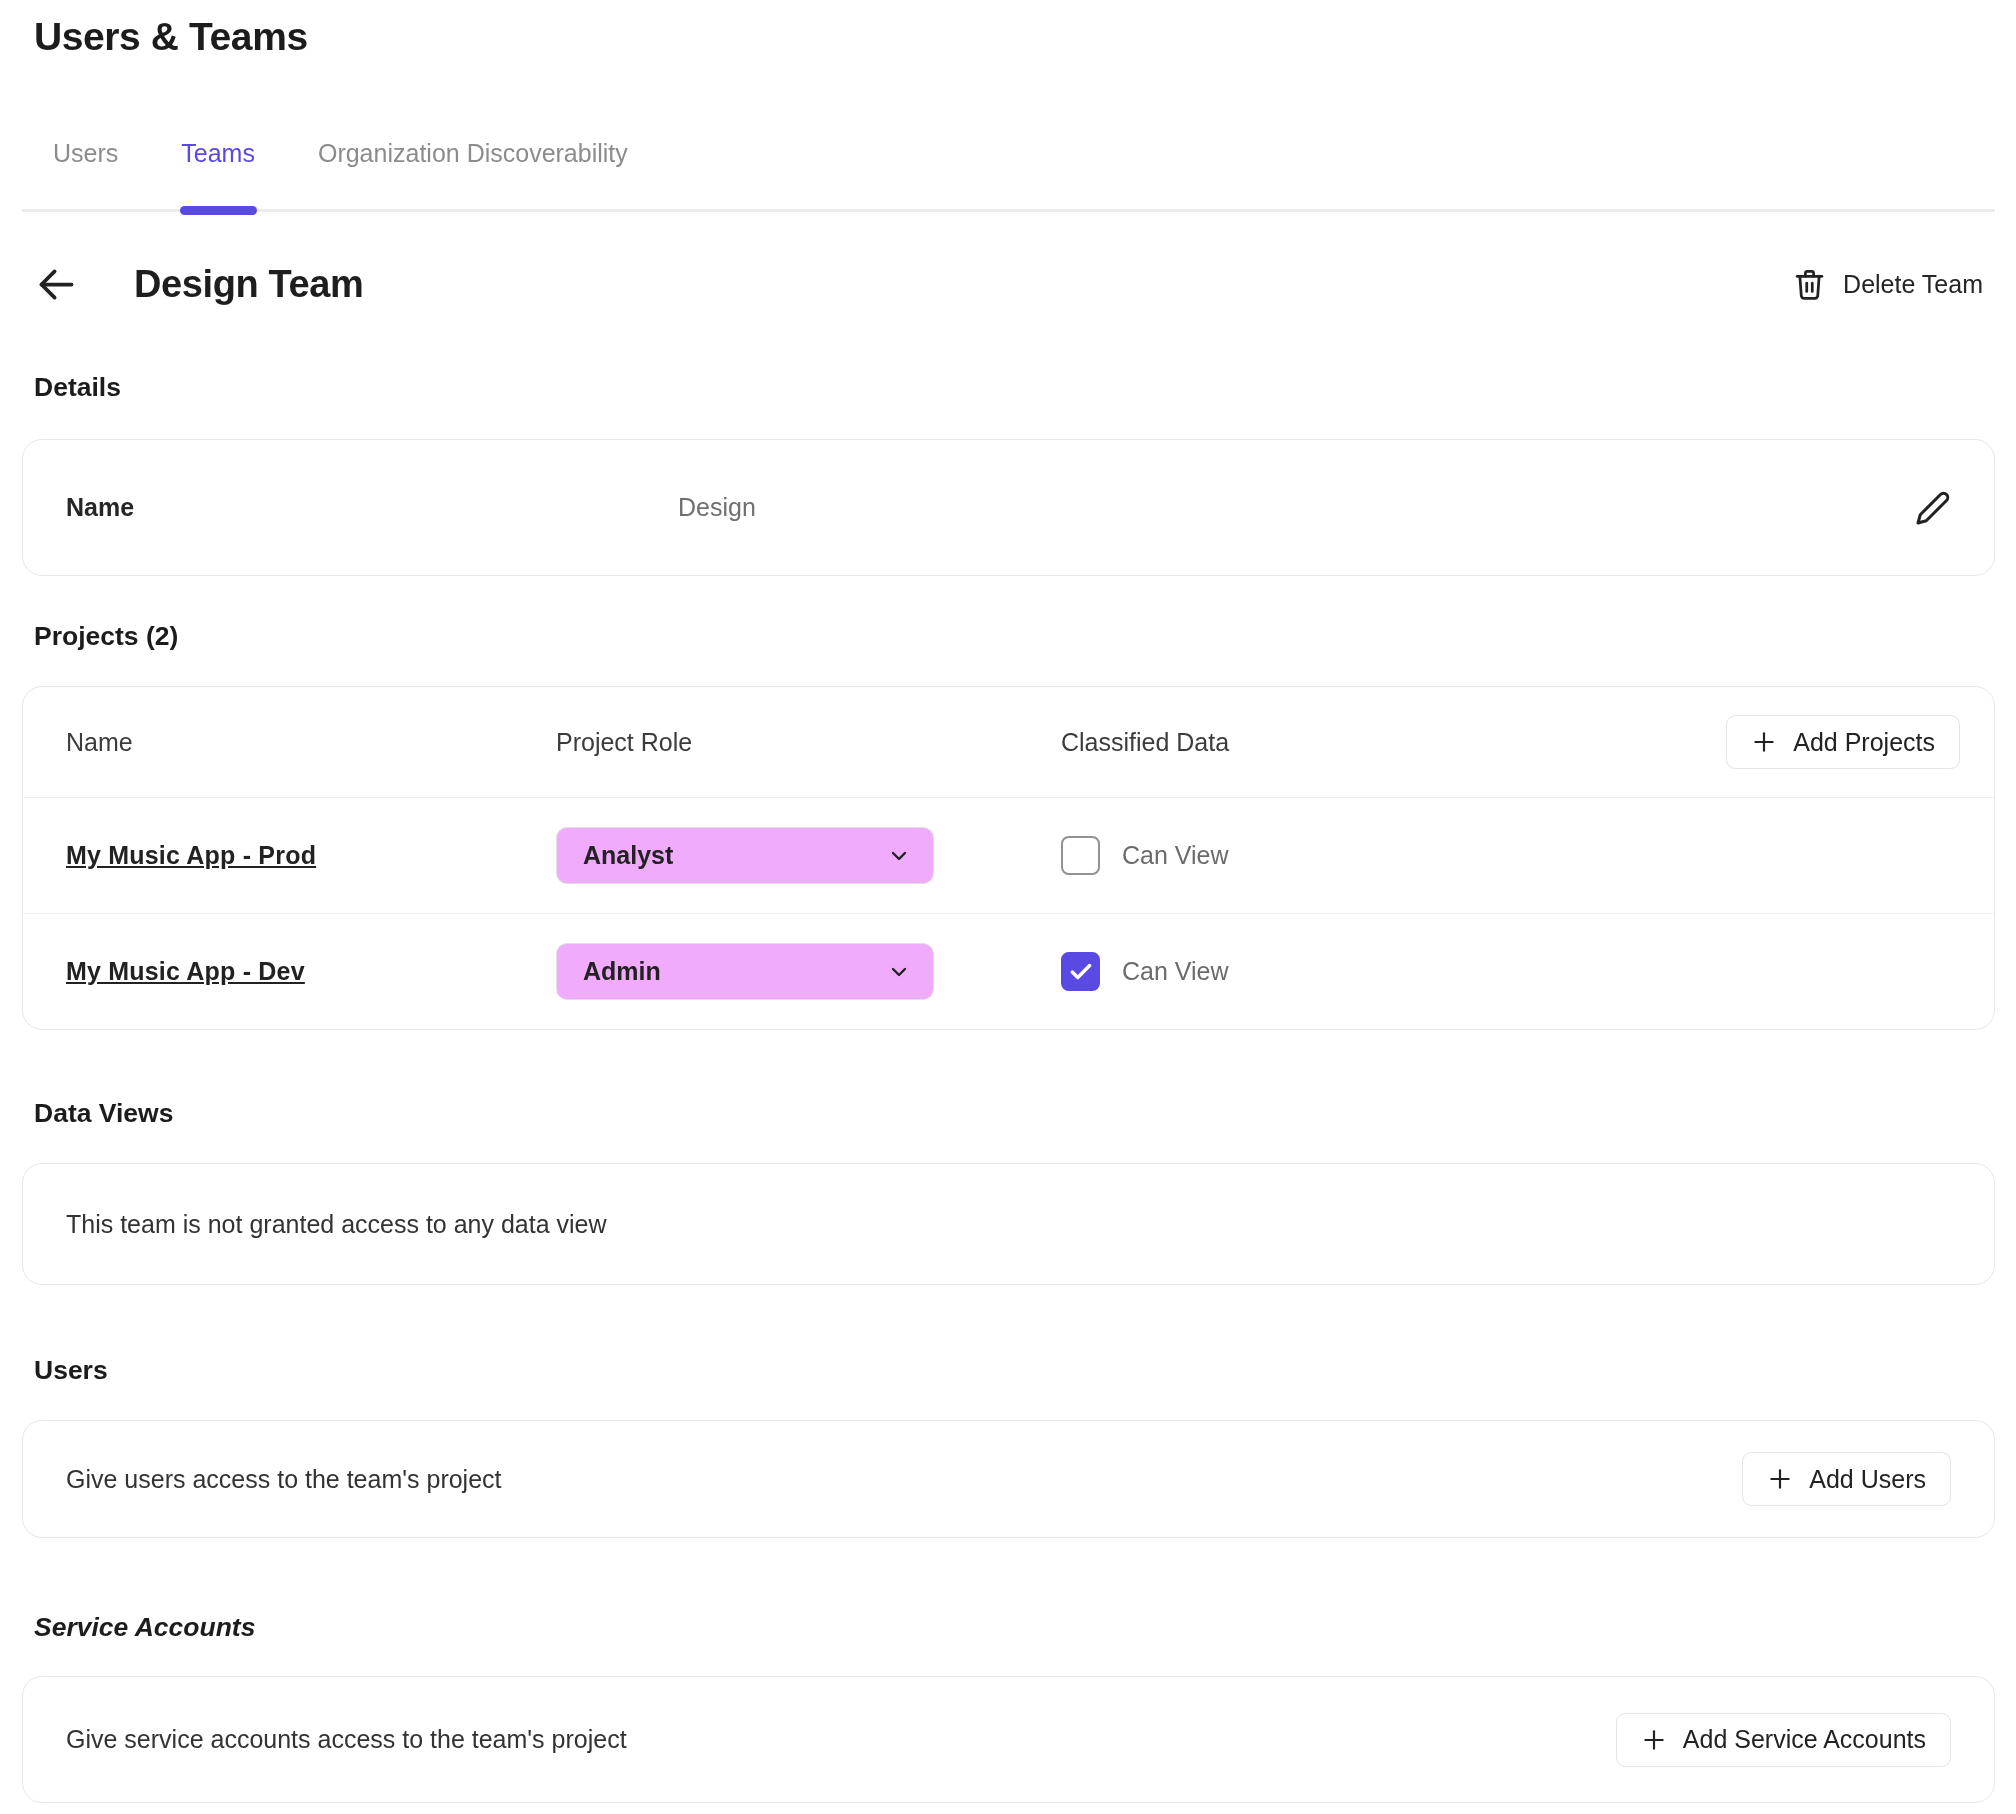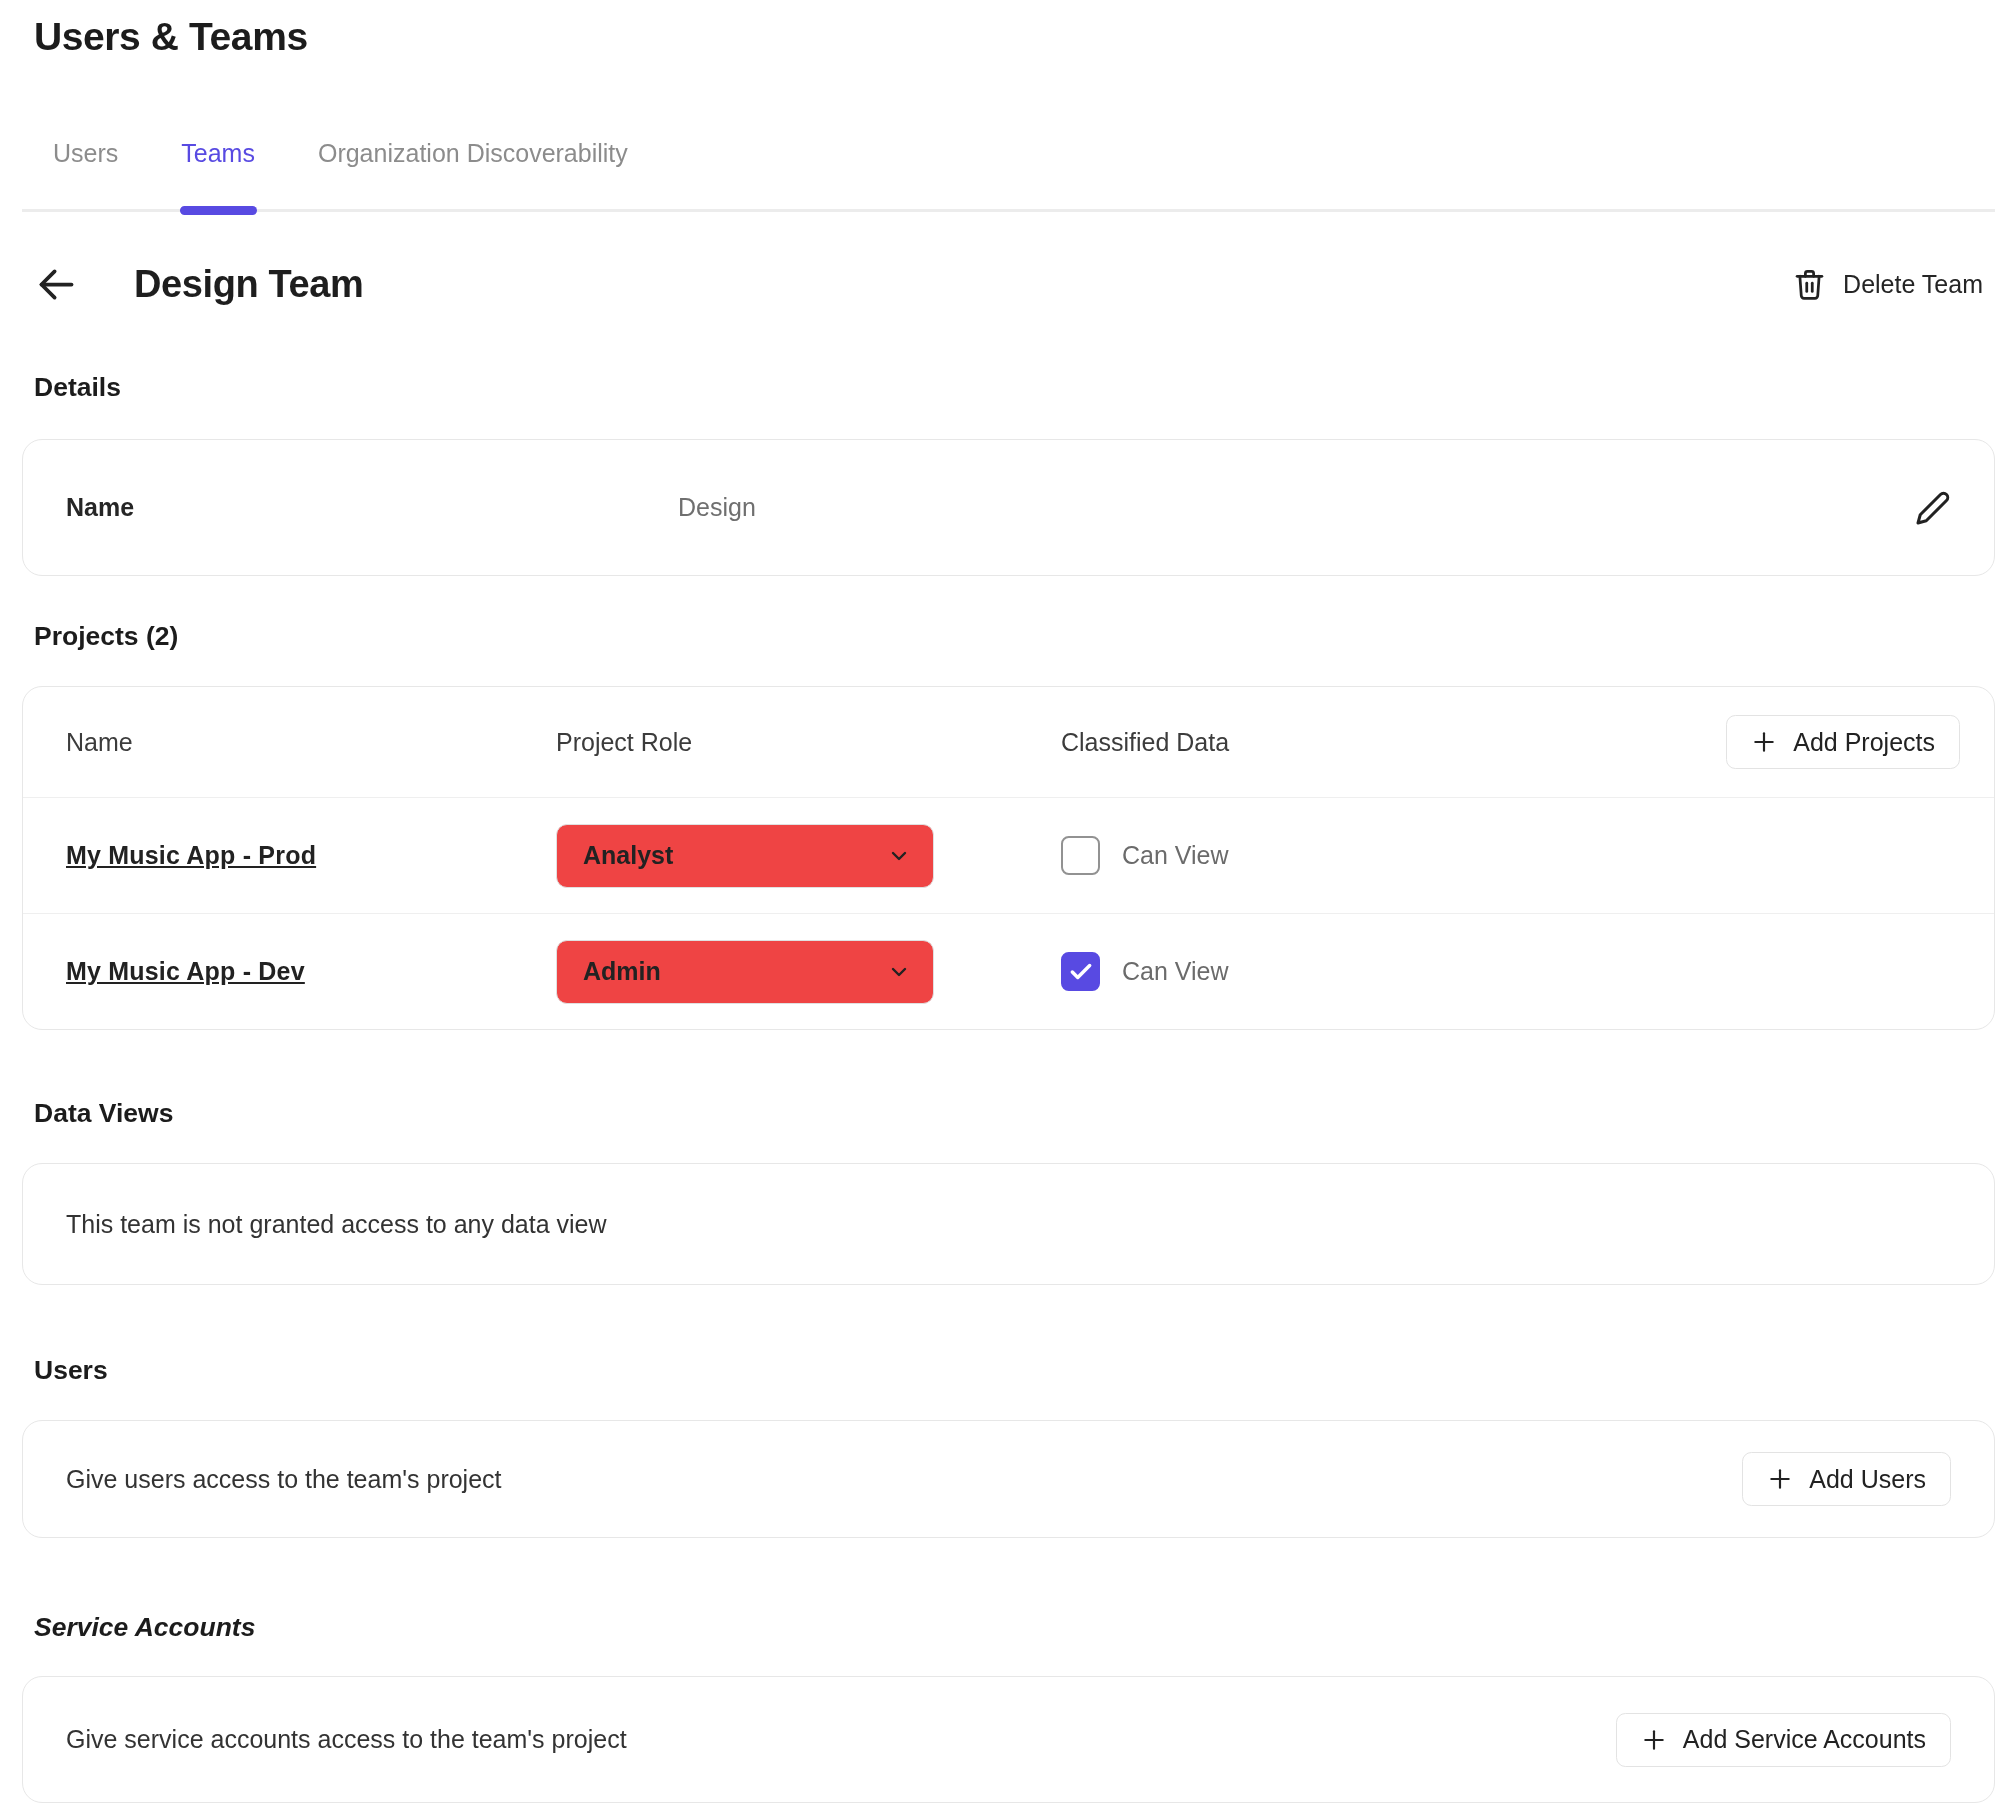--- a/index.html
+++ b/index.html
@@ -67,23 +67,23 @@
   .ptable-row {
     display: grid; grid-template-columns: 490px 505px 462px 1fr;
     align-items: center; padding: 0 34px 0 43px;
   }
   .ptable-header { height: 110px; }
   .ptable-header .col-label { font-size: 25px; color: #3c3c3c; }
   .ptable-data { height: 116px; border-top: 1.3px solid #efefef; }
   .project-name { font-size: 25px; font-weight: 600; color: #222; letter-spacing: 0.2px; text-decoration: underline; }
 
   .select {
-    width: 378px; height: 64px; border: 1.3px solid #e0e0e0; border-radius: 11px;
+    width: 378px; height: 57px; border: 1.3px solid #e0e0e0; border-radius: 11px;
     display: flex; align-items: center; justify-content: space-between;
-    padding: 0 22px 0 26px; cursor: pointer; background: #ef4444;
+    padding: 0 22px 0 26px; cursor: pointer; background: #f0abfc;
   }
   .select-value { font-size: 25px; font-weight: 600; color: #222; }
 
   .checkbox-group { display: flex; align-items: center; gap: 22px; }
   .checkbox {
     width: 39px; height: 39px; border-radius: 7.7px; border: 2.1px solid #929292;
     background: #fff; cursor: pointer; display: flex; align-items: center; justify-content: center;
   }
   .checkbox.checked { background: var(--accent); border-color: var(--accent); }
   .checkbox-label { font-size: 25px; color: #6b6b6b; }

